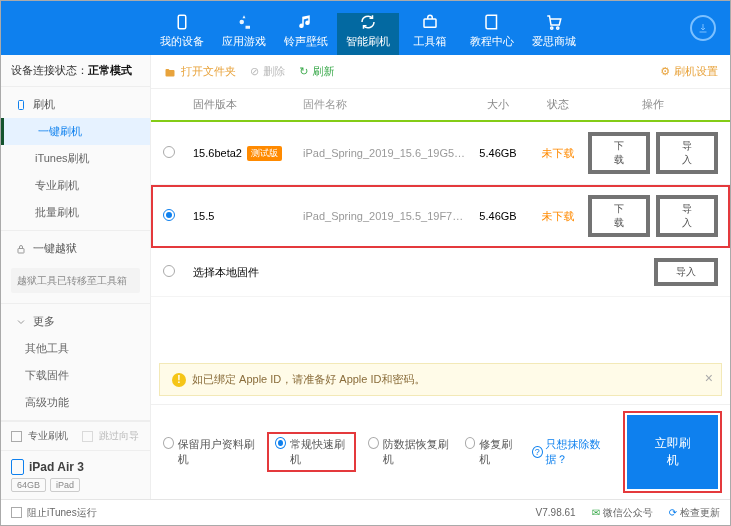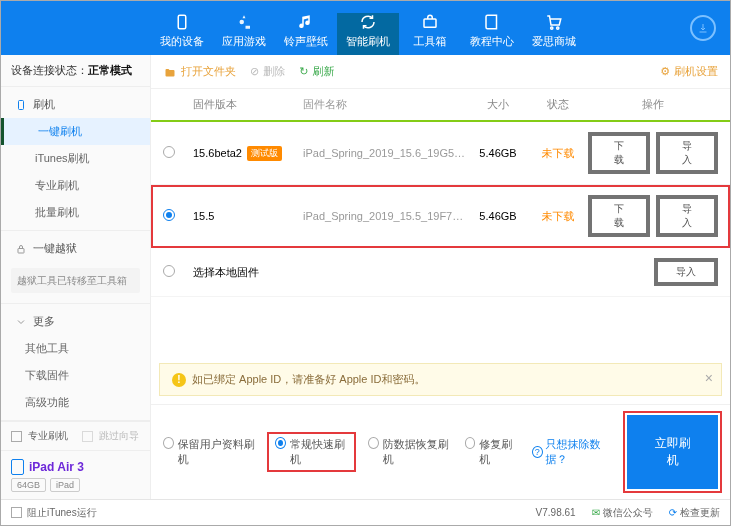--- a/index.html
+++ b/index.html
@@ -26,21 +26,21 @@
 .sb-head{padding:6px 14px;display:flex;align-items:center;gap:6px;color:#555;cursor:pointer}
 .sb-head .ico{width:12px;height:12px}
 .sb-item{padding:6px 0 6px 34px;cursor:pointer;color:#666}
 .sb-item.active{background:#e6f2ff;color:#0e80ee;border-left:3px solid #14532d;}
 .sb-note{margin:6px 10px;padding:6px;background:#f3f3f3;color:#888;font-size:10px;line-height:1.3;border-radius:2px}
 .sb-more .sb-item{padding-left:24px}
 .sidebar-bottom{margin-top:auto;border-top:1px solid #eee}
 .sb-row{padding:7px 10px;display:flex;align-items:center;gap:6px;font-size:10px;color:#666}
 .chk{width:11px;height:11px;border:1px solid #aaa;display:inline-block}
 .device-card{padding:8px 10px;border-top:1px solid #eee}
-.device-name{color:#6d28d9;font-size:12px;font-weight:bold;display:flex;align-items:center;gap:5px}
+.device-name{color:#404040;font-size:12px;font-weight:bold;display:flex;align-items:center;gap:5px}
 .device-name:before{content:"";width:11px;height:14px;border:1.5px solid #0e80ee;border-radius:2px;display:inline-block}
 .device-tags{margin-top:3px;display:flex;gap:4px}
 .tag{font-size:9px;padding:1px 5px;border:1px solid #ccc;border-radius:2px;color:#888}
 .main{flex:1;display:flex;flex-direction:column;min-width:0}
 .toolbar{height:34px;border-bottom:1px solid #f0f0f0;display:flex;align-items:center;padding:0 12px;font-size:11px;gap:14px}
 .toolbar .folder{color:#e8a33c;display:flex;align-items:flex-end;gap:4px;cursor:pointer}
 .toolbar .disabled{color:#bbb;display:flex;align-items:center;gap:4px}
 .toolbar .refresh{color:#3aa94b;display:flex;align-items:center;gap:4px;cursor:pointer}
 .toolbar .settings{margin-left:auto;color:#e8a33c;display:flex;align-items:center;gap:4px;cursor:pointer}
 .table{font-size:11px}

